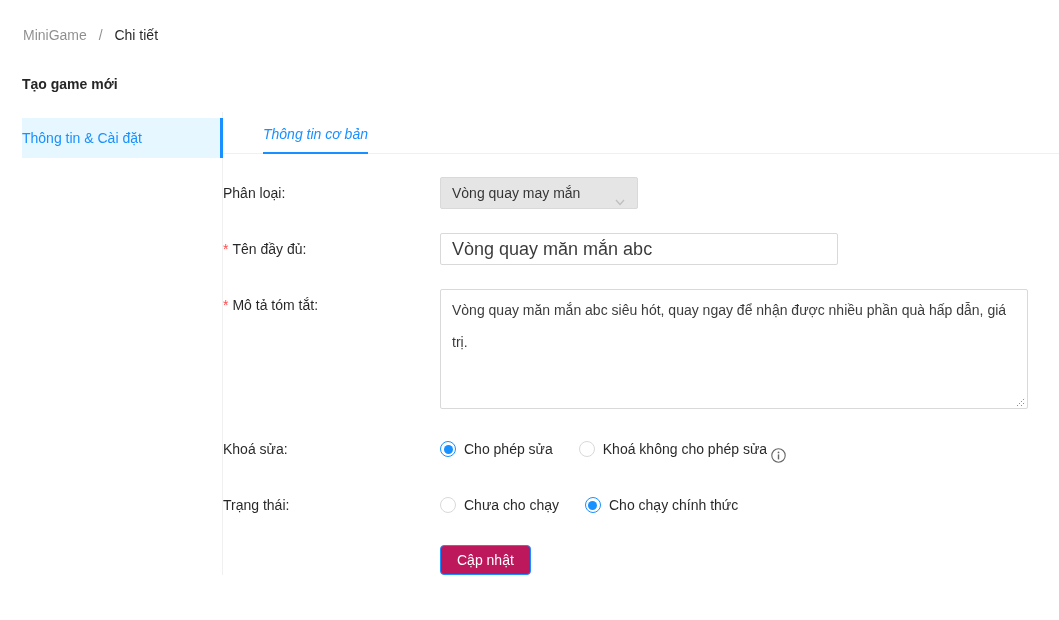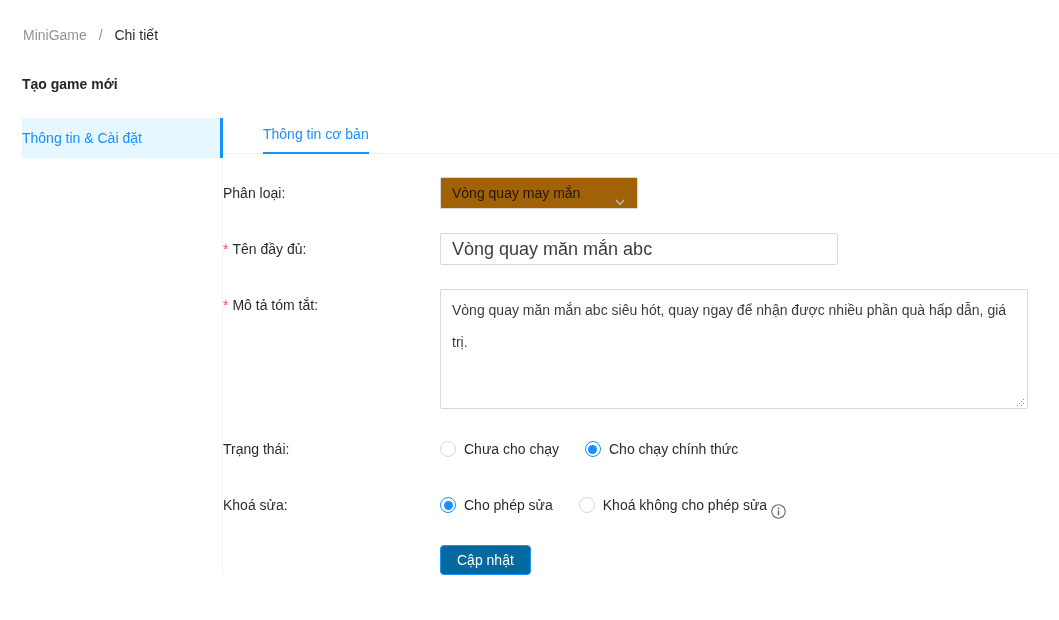--- a/index.html
+++ b/index.html
@@ -40,41 +40,42 @@
   .side-menu-item.active {
     background: #e6f7ff; color: #1890ff;
     border-right: 3px solid #1890ff;
   }
 
   .main-pane { flex: 1 1 auto; min-width: 0; }
 
   .tabbar {
     border-bottom: 1px solid #f0f0f0;
     padding: 6px 0 0 40px;
+    font-style: italic;
   }
   .tab {
     display: inline-block; cursor: pointer;
     padding: 8px 0 10px 0; margin-bottom: -1px;
     color: rgba(0,0,0,0.85);
   }
   .tab.active { color: #1890ff; border-bottom: 2px solid #1890ff; }
 
   
   .form { padding-top: 23px; }
   .form-row { display: flex; align-items: flex-start; margin-bottom: 24px; }
   .form-label {
     flex: 0 0 210px; width: 210px; text-align: left;
     padding-top: 5px; line-height: 22px; color: rgba(0,0,0,0.85);
   }
   .required-mark { color: #ff4d4f; margin-right: 4px; font-size: 14px; }
   .form-control { margin-left: 7px; }
 
   .select-box {
     position: relative; width: 198px; height: 32px;
-    border: 1px solid #d9d9d9; border-radius: 2px; background: #a16207;
+    border: 1px solid #d9d9d9; border-radius: 2px; background: #e5e5e5;
     padding: 0 30px 0 11px; line-height: 30px; cursor: pointer;
     color: rgba(0,0,0,0.78);
   }
   .select-arrow {
     position: absolute; right: 11px; top: 10px;
     width: 12px; height: 12px; color: #bfbfbf;
   }
 
   .text-input {
     width: 398px; height: 32px;
@@ -116,21 +117,21 @@
   }
   .info-icon {
     display: inline-block; width: 15px; height: 15px;
     margin-left: 4px; vertical-align: -2px; cursor: pointer;
     color: rgba(0,0,0,0.6);
   }
 
   .submit-row { margin-left: 217px; }
   .primary-btn {
     height: 30px; padding: 0 16px;
-    background: #0369a1; color: #ffffff;
+    background: #be185d; color: #ffffff;
     border: 1px solid #1890ff; border-radius: 4px;
     font-family: "Liberation Sans", sans-serif; font-size: 14px;
     cursor: pointer; line-height: 28px;
   }
 </style>
 </head>
 <body>
 
 <div class="breadcrumb">
   <span class="crumb-link">MiniGame</span>
@@ -191,36 +192,20 @@
             <svg viewBox="0 0 12 12" width="12" height="12">
                 <line x1="3" y1="11" x2="11" y2="3" stroke="currentColor" stroke-width="1" stroke-dasharray="1.4,1.4"></line>
                 <line x1="7" y1="11" x2="11" y2="7" stroke="currentColor" stroke-width="1" stroke-dasharray="1.4,1.4"></line>
               </svg>
           </span>
         </div>
       </div>
 
       <div class="form-row radio-row">
         <div class="form-label">
-          <span>Trạng thái:</span>
-        </div>
-        <div class="form-control radio-group">
-          <label class="radio-wrapper">
-            <span class="radio-circle"></span>
-            <span>Chưa cho chạy</span>
-          </label>
-          <label class="radio-wrapper checked">
-            <span class="radio-circle"></span>
-            <span>Cho chạy chính thức</span>
-          </label>
-        </div>
-      </div>
-
-      <div class="form-row radio-row">
-        <div class="form-label">
           <span>Khoá sửa:</span>
         </div>
         <div class="form-control radio-group">
           <label class="radio-wrapper checked">
             <span class="radio-circle"></span>
             <span>Cho phép sửa</span>
           </label>
           <label class="radio-wrapper">
             <span class="radio-circle"></span>
             <span>Khoá không cho phép sửa</span>
@@ -228,19 +213,35 @@
               <svg viewBox="0 0 15 15" width="15" height="15">
                   <circle cx="7.5" cy="7.5" r="6.7" fill="none" stroke="currentColor" stroke-width="1.1"></circle>
                   <circle cx="7.5" cy="4.4" r="0.9" fill="currentColor"></circle>
                   <rect x="6.8" y="6.4" width="1.4" height="5" fill="currentColor"></rect>
                 </svg>
             </span>
           </label>
         </div>
       </div>
 
+      <div class="form-row radio-row">
+        <div class="form-label">
+          <span>Trạng thái:</span>
+        </div>
+        <div class="form-control radio-group">
+          <label class="radio-wrapper">
+            <span class="radio-circle"></span>
+            <span>Chưa cho chạy</span>
+          </label>
+          <label class="radio-wrapper checked">
+            <span class="radio-circle"></span>
+            <span>Cho chạy chính thức</span>
+          </label>
+        </div>
+      </div>
+
       <div class="submit-row">
         <button class="primary-btn">Cập nhật</button>
       </div>
 
     </div>
   </div>
 </div>
 
 </body></html>

